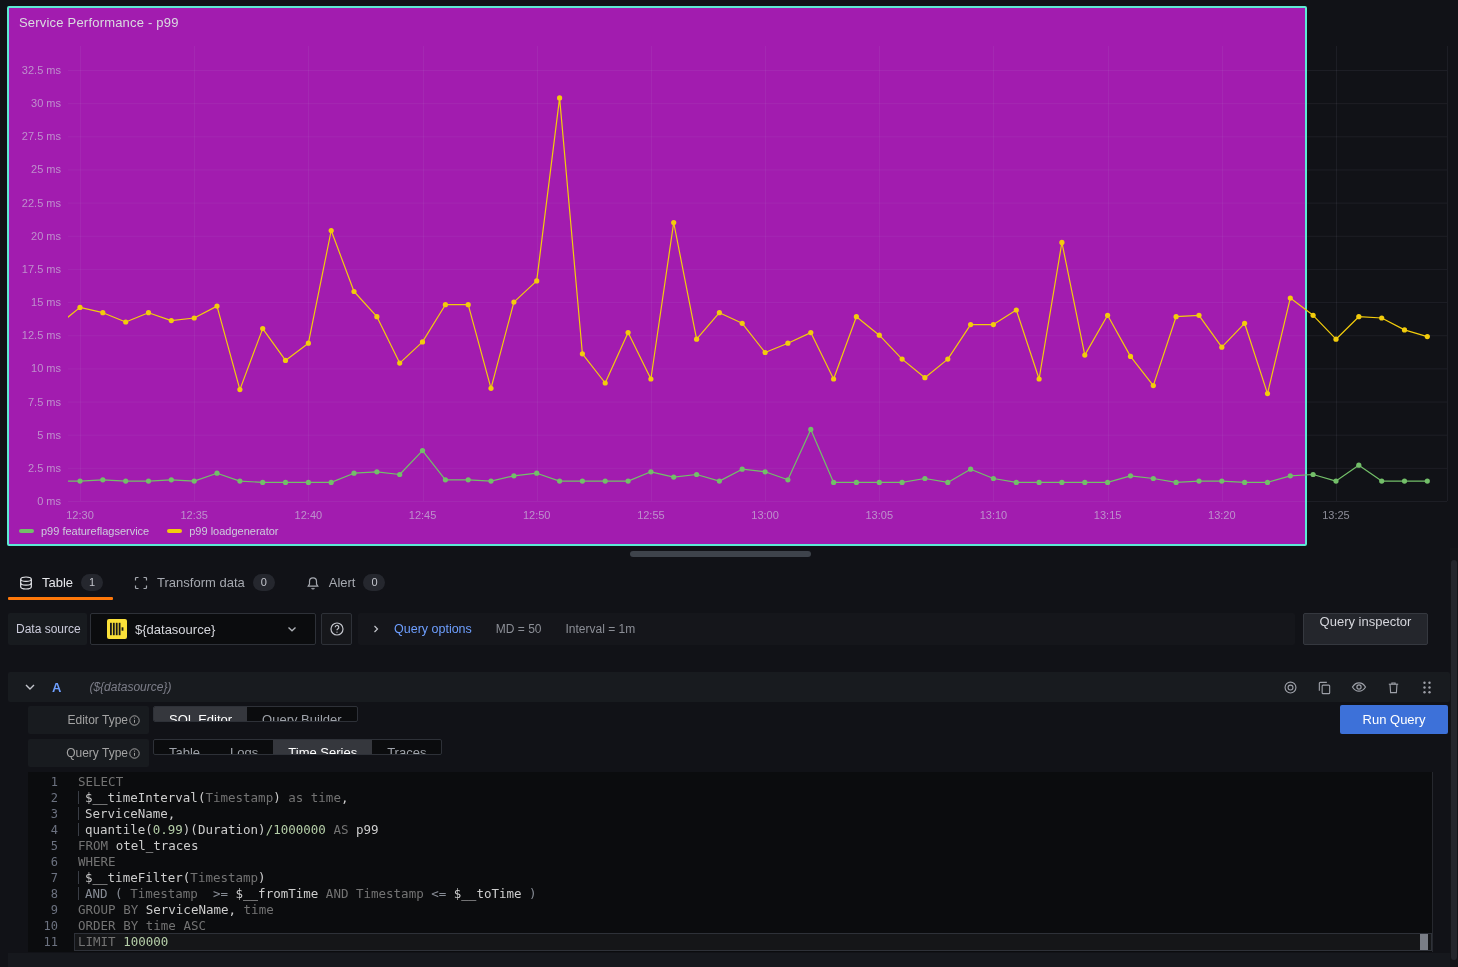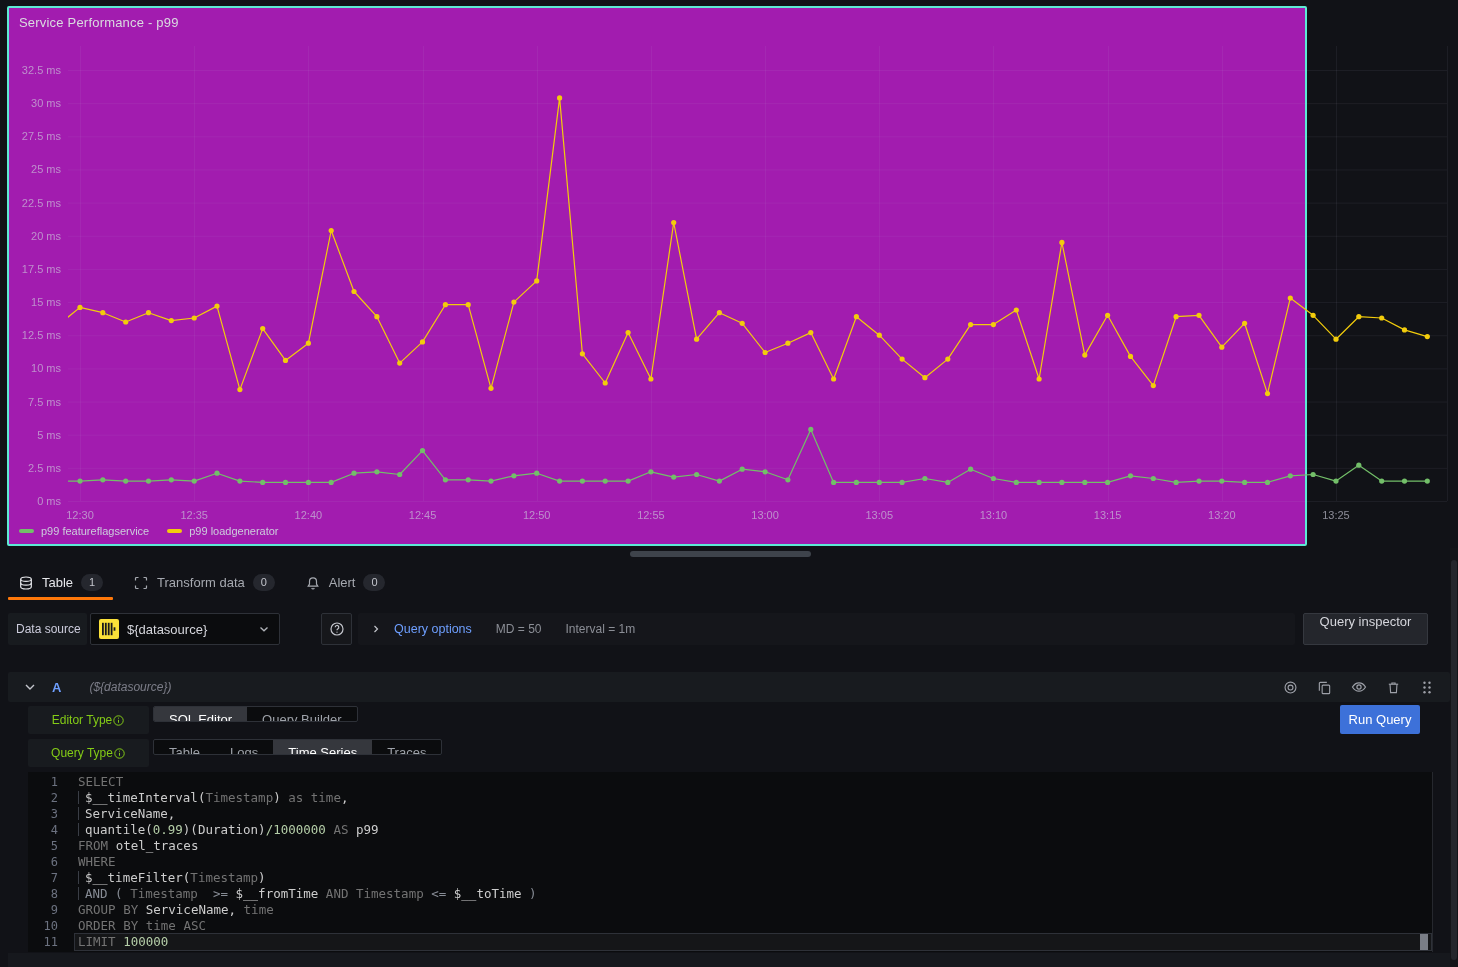--- a/index.html
+++ b/index.html
@@ -13,43 +13,43 @@
 .swatch{width:15px;height:4px;border-radius:2px;display:inline-block}
 .hthumb{position:absolute;left:630px;top:551px;width:181px;height:6px;border-radius:3px;background:#3E434B}
 .vtrack{position:absolute;left:1450px;top:548px;width:8px;height:419px;background:#131418}
 .vthumb{position:absolute;left:1451px;top:560px;width:6px;height:400px;border-radius:3px;background:#24262C}
 .tabbar{position:absolute;left:8px;top:565px;height:35px;display:flex;align-items:stretch;gap:10px}
 .tab{display:flex;align-items:center;gap:8px;padding:0 10px;position:relative;color:#A6A9B0;font-size:13px;cursor:pointer}
 .tab.active{color:#E6E7EB}
 .tab.active::after{content:"";position:absolute;left:0;right:0;bottom:0;height:3px;background:#FF780A;border-radius:1px}
 .badge{background:#25272E;border-radius:9px;min-width:22px;height:17px;line-height:17px;text-align:center;font-size:11px;color:#C3C5CC;padding:0 7px}
 .ds-label{position:absolute;left:8px;top:613px;width:79px;height:32px;background:#181B1F;font-size:12px;line-height:32px;padding-left:8px;border-radius:2px;color:#CCCCDC}
-.ds-select{position:absolute;left:90px;top:613px;width:190px;height:32px;background:#0B0C0E;border:1px solid #2E3138;border-radius:2px;display:flex;align-items:center;padding:0 8px;gap:8px;cursor:pointer}
+.ds-select{position:absolute;left:90px;top:613px;width:226px;height:32px;background:#0B0C0E;border:1px solid #2E3138;border-radius:2px;display:flex;align-items:center;padding:0 16px;gap:8px;cursor:pointer}
 .ds-value{font-size:13px;flex:1;color:#D5D6DC}
 .ds-help{position:absolute;left:321px;top:613px;width:31px;height:32px;background:#16171B;border:1px solid #2E3138;border-radius:2px;display:flex;align-items:center;justify-content:center;color:#C3C5CC;cursor:pointer}
 .opts-bar{position:absolute;left:358px;top:613px;width:937px;height:32px;background:#15161B;border-radius:2px;display:flex;align-items:center;gap:24px;padding:0 12px}
 .opts-toggle{display:flex;align-items:center;gap:12px;color:#6E9FFF;font-size:12.5px;font-weight:500;cursor:pointer}
 .opts-toggle .chev{color:#C3C5CC}
 .opts-meta{font-size:12px;color:#8B8E96}
 .inspector-btn{position:absolute;left:1303px;top:613px;width:125px;height:32px;background:#24262C;border:1px solid #35383F;border-radius:2px;font-size:13px;color:#D5D6DC;display:flex;align-items:flex-start;justify-content:center;cursor:pointer}
 .qrow{position:absolute;left:8px;top:672px;width:1442px;height:30px;background:#181B1F;border-radius:2px;display:flex;align-items:center;padding:0 16px}
 .qrow .chev{color:#C3C5CC;cursor:pointer}
 .qref{color:#6E9FFF;font-size:13px;font-weight:600;margin-left:16px;cursor:pointer}
 .qhint{color:rgba(204,204,220,.55);font-size:12px;font-style:italic;margin-left:28px}
 .qactions{margin-left:auto;display:flex;gap:19px;align-items:center;color:#9DA0A8}
 .qactions svg{cursor:pointer}
-.lblbox{position:absolute;width:121px;height:28px;background:#181B1F;border-radius:2px;display:flex;align-items:center;justify-content:center;padding:0 8px;color:#84cc16;font-size:12px;font-weight:500}
+.lblbox{position:absolute;width:121px;height:28px;background:#181B1F;border-radius:2px;display:flex;align-items:center;justify-content:flex-end;padding:0 8px;color:#a3a3a3;font-size:12px;font-weight:500}
 #editor-type-label{left:28px;top:706px}
 #query-type-label{left:28px;top:739px}
 .rgroup{position:absolute;height:16px;display:flex;background:#0B0C0E;border:1px solid #2E3138;border-radius:2px;overflow:hidden}
 #editor-type-group{left:153px;top:706px}
 #query-type-group{left:153px;top:739px}
 .ropt{padding:0 15px;line-height:26px;font-size:13px;color:#9EA2A9;cursor:pointer;white-space:nowrap}
 .ropt.sel{background:#35373D;color:#FFFFFF;font-weight:500}
-.run-btn{position:absolute;left:1340px;top:705px;width:80px;height:29px;background:#3D71D9;border-radius:2px;color:#fff;font-size:13px;font-weight:500;display:flex;align-items:center;justify-content:center;cursor:pointer}
+.run-btn{position:absolute;left:1340px;top:705px;width:108px;height:29px;background:#3D71D9;border-radius:2px;color:#fff;font-size:13px;font-weight:500;display:flex;align-items:center;justify-content:center;cursor:pointer}
 .editor{position:absolute;left:28px;top:772px;width:1405px;height:180px;background:#0B0C0E;border-right:1px solid #26282E;padding-top:2px}
 .code-line{position:relative;height:16px;font-family:"DejaVu Sans Mono","Liberation Mono",monospace;font-size:12.5px;line-height:16px;white-space:pre}
 .code-line.current::before{content:"";position:absolute;left:46px;right:0;top:-1px;bottom:-1px;background:rgba(255,255,255,.045);border:1px solid #2E3138}
 .gutter{position:absolute;left:0;top:0;width:30px;text-align:right;color:#6C7280;font-size:12px}
 .lcontent{position:absolute;left:50px;top:0}
 .tok-kw{color:#737373}
 .tok-num{color:#B5CEA8}
 .tok-plain{color:#CDCDCD}
 .tok-dim{color:#878C95}
 .guide{display:inline-block;width:7px;height:13px;border-left:1px solid #3A3E46;vertical-align:-2px}

